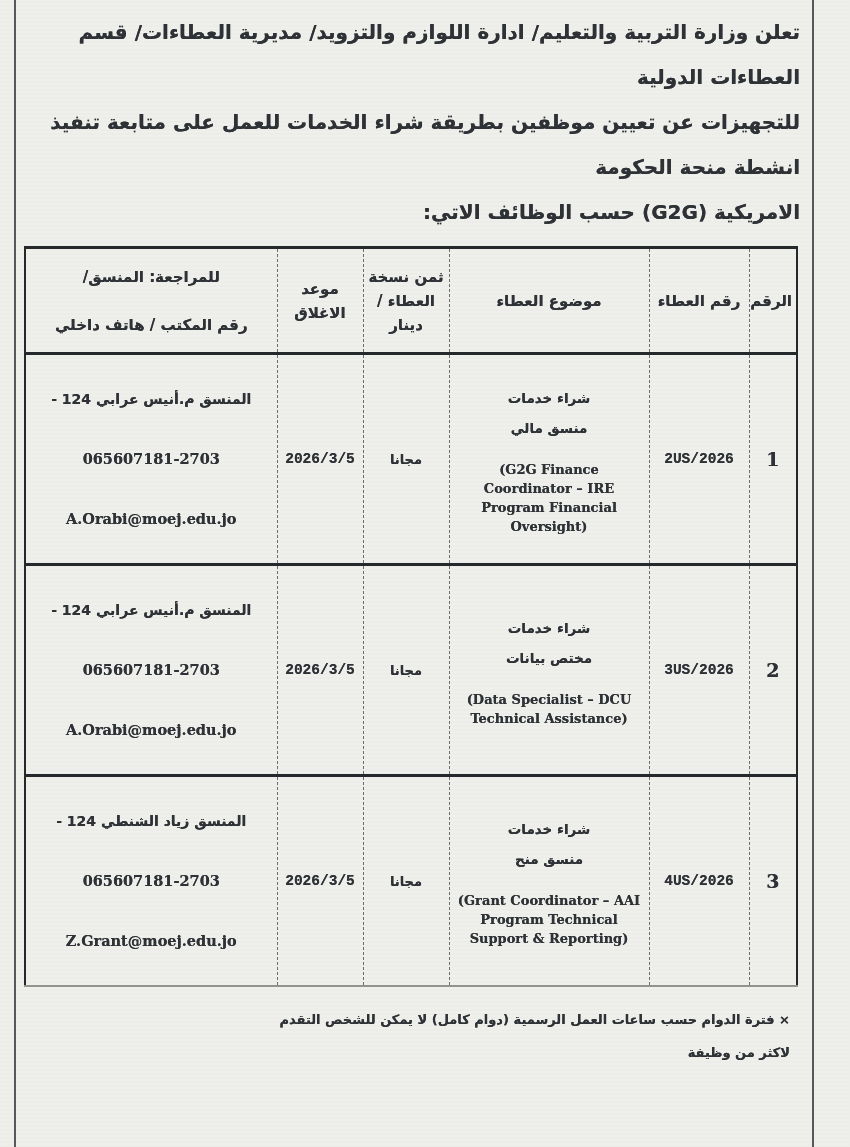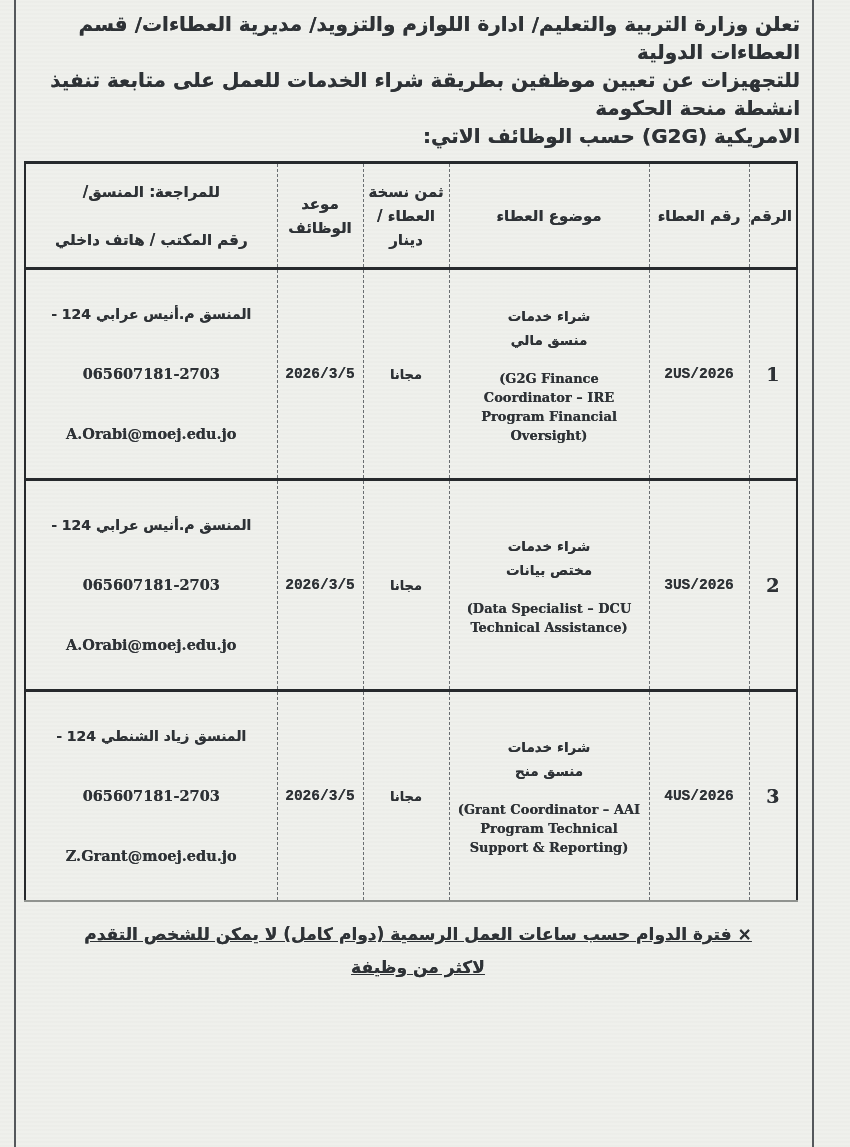--- a/index.html
+++ b/index.html
@@ -21,21 +21,21 @@
     text-shadow:0 0 0.4px rgba(40,44,48,0.85);
   }
   .frame{
     position:absolute;top:0;left:14px;width:800px;height:1147px;
     border-left:2px solid #55585c;
     border-right:2px solid #55585c;
   }
   .intro{
     padding:10px 12px 0 26px;
     font-size:20px;
-    line-height:28px;
+    line-height:45px;
     text-align:right;
     white-space:pre-line;
   }
   table.tender-table{
     margin:11px 14px 0 12px;
     width:772px;
     table-layout:fixed;
     border-collapse:collapse;
     border-top:3px solid var(--border-dark);
     border-right:2px solid var(--border-dark);
@@ -51,38 +51,38 @@
   thead tr{height:106px;border-bottom:3px solid var(--border-dark);}
   tbody tr{height:210px;border-bottom:3px solid var(--border-dark);}
   tbody tr:last-child{border-bottom:1px solid #90938f;}
   th{font-size:15px;white-space:pre-line;line-height:24px;}
   .cell-num{font-family:"DejaVu Serif", serif;font-size:19px;}
   .cell-tender-no,.cell-date{
     font-family:Liberation Mono, monospace;font-size:14.5px;
     direction:ltr;unicode-bidi:embed;
   }
   .cell-price{font-size:13px;}
-  .subject-ar{font-size:13.5px;line-height:24px;white-space:pre-line;}
+  .subject-ar{font-size:13.5px;line-height:30px;white-space:pre-line;}
   .subject-en{
     font-family:"DejaVu Serif", serif;font-size:13px;line-height:19px;
     direction:ltr;unicode-bidi:embed;margin-top:17px;
   }
   .contact-cell-inner{
     display:flex;flex-direction:column;justify-content:center;align-items:center;
     gap:37px;height:200px;
   }
   .contact-name{font-size:14px;}
   .contact-phone,.contact-email{
     font-family:"DejaVu Serif", serif;font-size:14.5px;
     direction:ltr;unicode-bidi:embed;margin-top:6px;
   }
   .notes{padding:16px 22px 0 30px;}
   .note{
-    font-size:17px;line-height:33px;text-align:center;
-    white-space:pre-line;margin-bottom:11px;text-decoration:underline;
+    font-size:13px;line-height:33px;text-align:right;
+    white-space:pre-line;margin-bottom:11px;
   }
 </style>
 </head>
 <body>
 
 <div class="frame">
 
   <div class="intro">تعلن وزارة التربية والتعليم/ ادارة اللوازم والتزويد/ مديرية العطاءات/ قسم العطاءات الدولية
 للتجهيزات عن تعيين موظفين بطريقة شراء الخدمات للعمل على متابعة تنفيذ انشطة منحة الحكومة
 الامريكية (G2G) حسب الوظائف الاتي:</div>
@@ -98,21 +98,21 @@
     </colgroup>
     <thead>
       <tr>
         <th>الرقم</th>
         <th>رقم العطاء</th>
         <th>موضوع العطاء</th>
         <th>ثمن نسخة
 العطاء /
 دينار</th>
         <th>موعد
-الوظائف</th>
+الاغلاق</th>
         <th>للمراجعة: المنسق/
 
 رقم المكتب / هاتف داخلي</th>
       </tr>
     </thead>
     <tbody>
       <tr>
         <td class="cell-num">1</td>
         <td class="cell-tender-no">2US/2026</td>
         <td>

